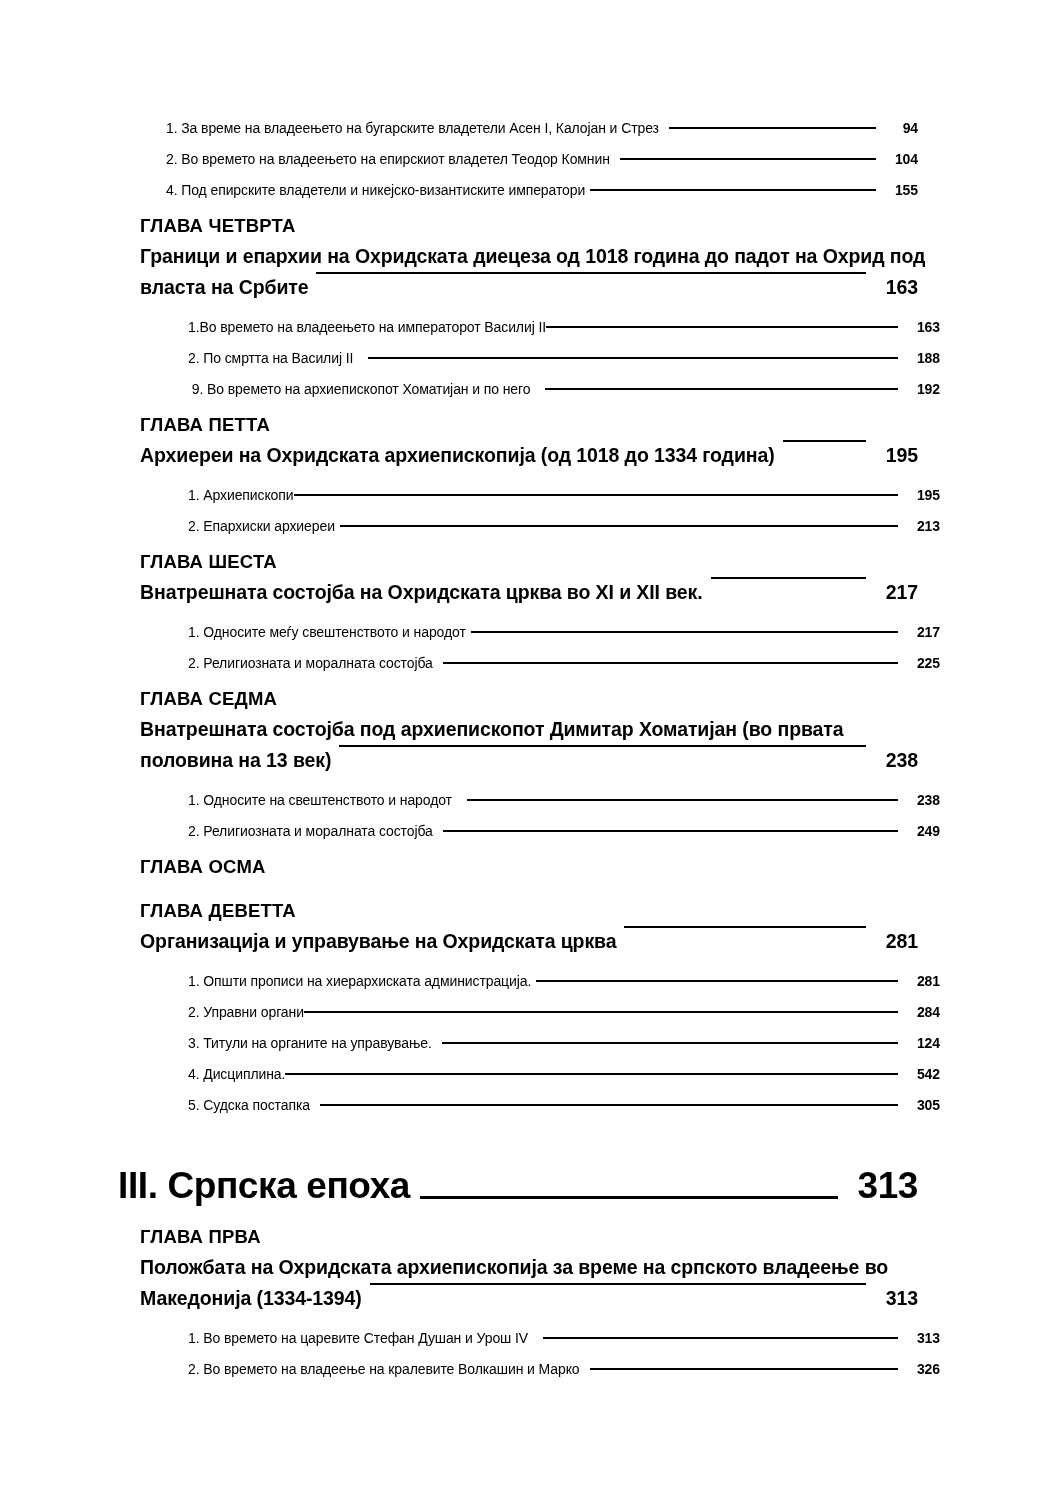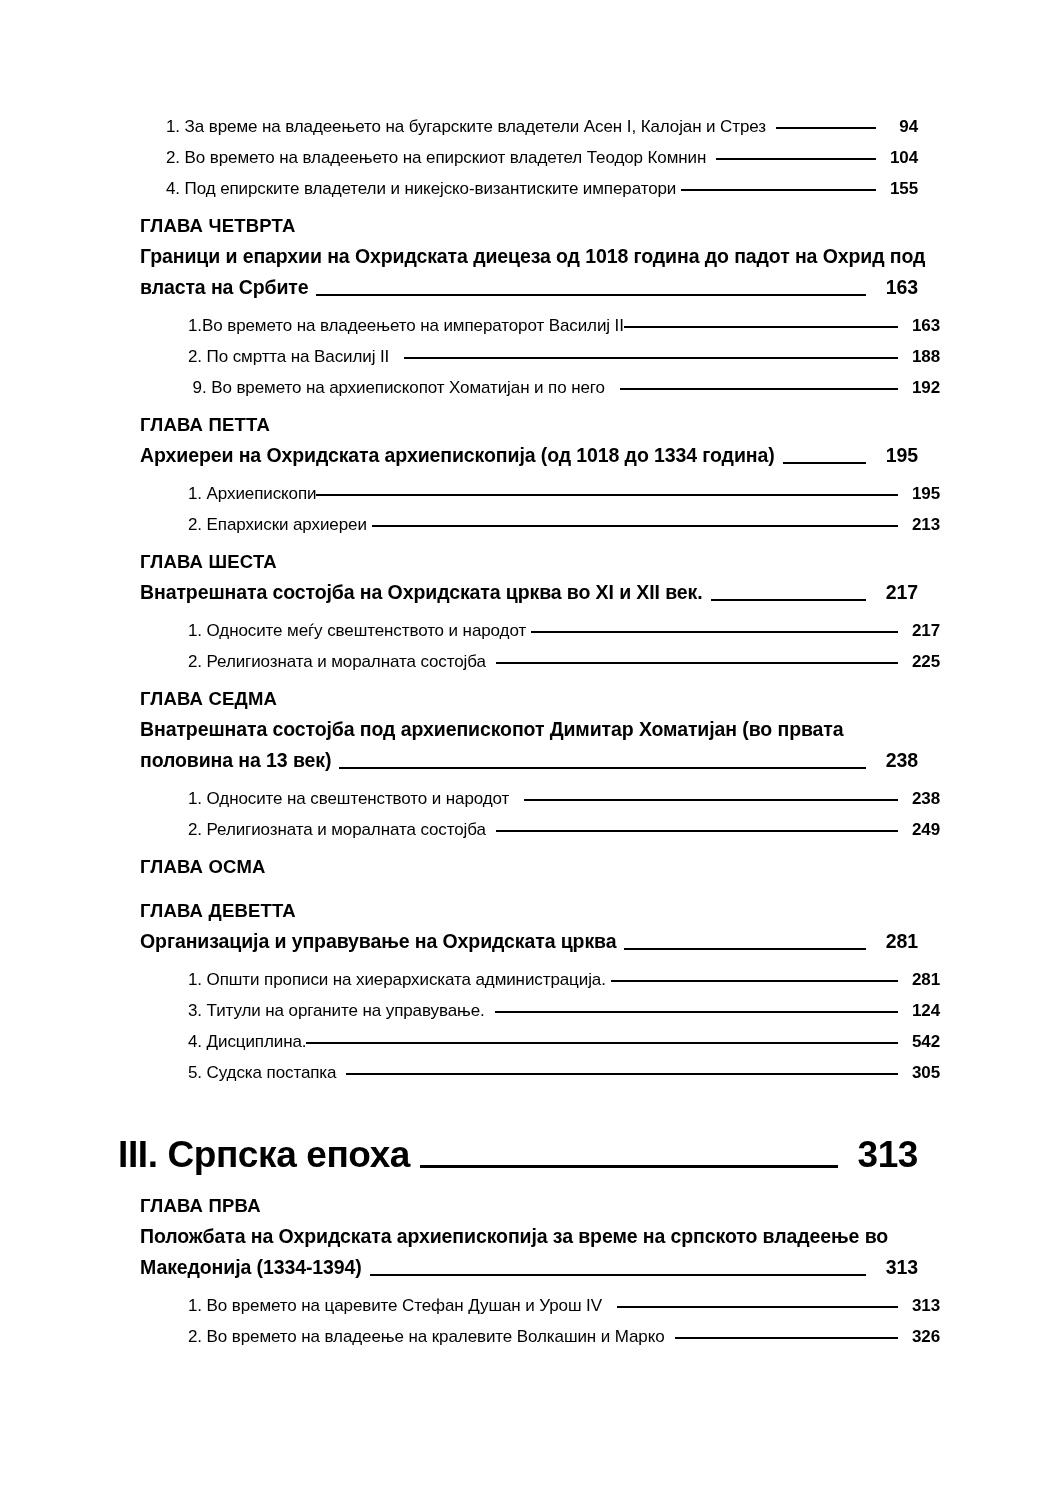--- a/index.html
+++ b/index.html
@@ -55,21 +55,21 @@
 
   .row .pg {
     flex: 0 0 auto;
     text-align: right;
     white-space: pre;
     font-weight: bold;
   }
 
   
   .sub {
-    font-size: 17px;
+    font-size: 14px;
     font-weight: 400;
     letter-spacing: -0.1px;
     margin-left: 48px;
     width: 752px;
     height: 31px;
     align-items: flex-end;
   }
   .sub .pg {
     width: 42px;
     padding-left: 0;
@@ -94,21 +94,21 @@
 
   
   .chaptitle {
     font-size: 19.5px;
     font-weight: 700;
     letter-spacing: -0.1px;
     line-height: 31px;
   }
   .chaptitle .line {
     display: flex;
-    align-items: flex-end;
+    align-items: flex-start;
     width: 100%;
     height: 31px;
   }
   .chaptitle .wraptext {
     display: block;
     height: 31px;
     line-height: 31px;
     white-space: pre;
   }
   .chaptitle .txt {
@@ -298,20 +298,25 @@
           <span class="txt">Организација и управување на Охридската црква</span>
           <span class="dots"></span>
           <span class="pg">281</span>
         </div>
       </div>
       <div class="row sub gap-s">
         <span class="txt">1. Општи прописи на хиерархиската администрација.</span>
         <span class="dots"></span>
         <span class="pg">281</span>
       </div>
+      <div class="row sub gap-0">
+        <span class="txt">2. Управни органи</span>
+        <span class="dots"></span>
+        <span class="pg">284</span>
+      </div>
       <div class="row sub gap-m">
         <span class="txt">3. Титули на органите на управување.</span>
         <span class="dots"></span>
         <span class="pg">124</span>
       </div>
       <div class="row sub gap-0">
         <span class="txt">4. Дисциплина.</span>
         <span class="dots"></span>
         <span class="pg">542</span>
       </div>

